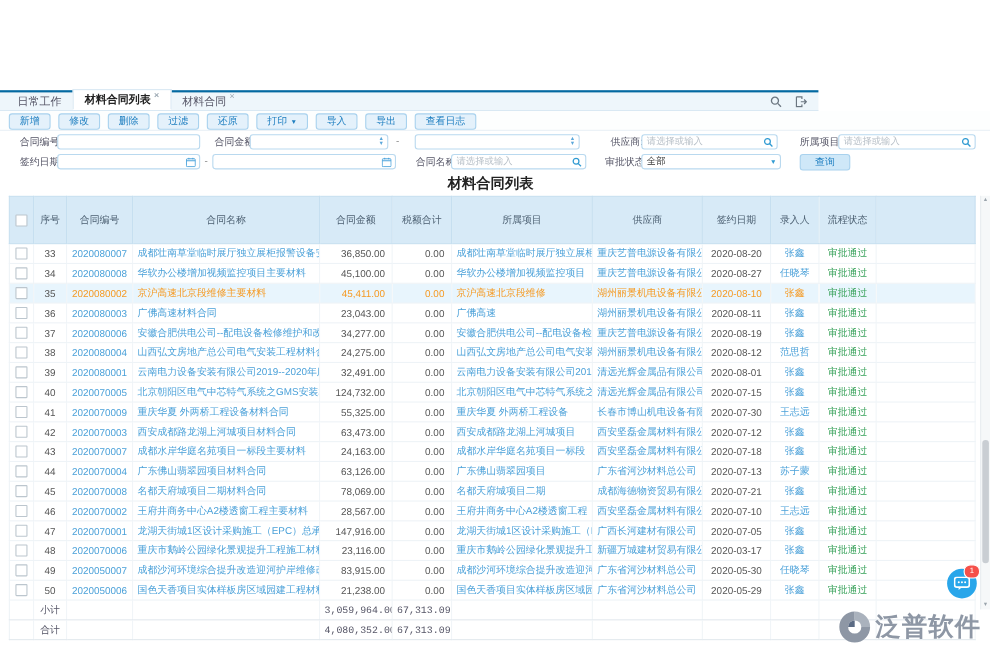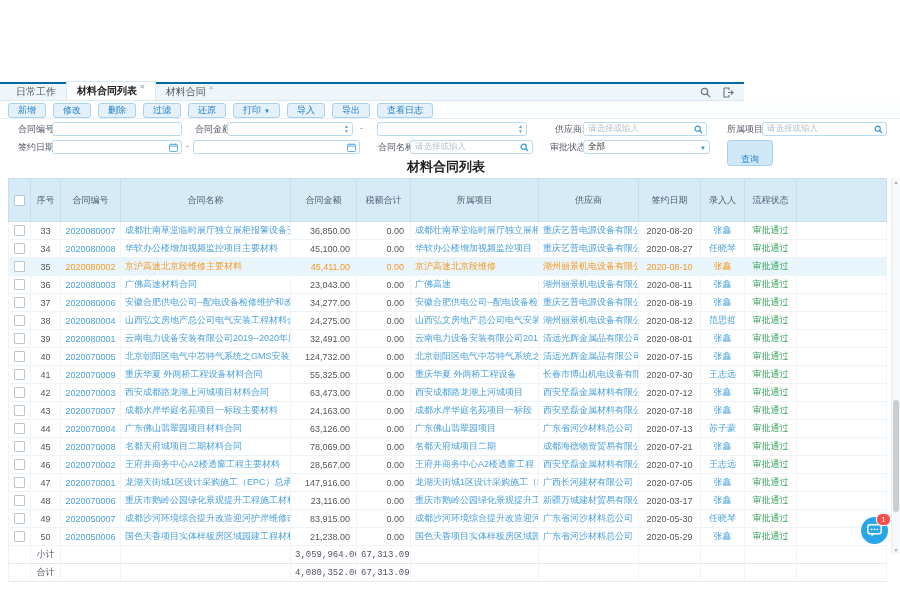--- a/index.html
+++ b/index.html
@@ -24,21 +24,21 @@
   
   .filters{position:absolute;top:119px;left:0;width:900px;height:39px;background:#fff;}
   .flabel{position:absolute;font-size:9px;color:#556;height:14px;line-height:14px;}
   .fi{position:absolute;height:14px;border:1px solid #b9d9ef;border-radius:3px;background:#fff;
     box-sizing:border-box;font-size:8.5px;color:#333;display:flex;align-items:center;padding:0 4px;}
   .fi .ph{color:#b7bfc7;}
   .fi .right-ic{position:absolute;right:3px;top:2px;}
   .dash{position:absolute;font-size:9px;color:#888;}
   .spin{position:absolute;right:3px;top:1px;display:flex;flex-direction:column;line-height:5px;font-size:5px;color:#5aa7da;}
   .searchbtn{position:absolute;background:#cfe8f8;border:1px solid #a9d2ee;color:#1f7fc0;font-size:9px;
-    height:15px;line-height:13px;border-radius:3px;padding:12px;width:46px;text-align:center;cursor:pointer;}
+    height:15px;line-height:13px;border-radius:3px;padding:0;width:46px;text-align:center;cursor:pointer;}
   
   .tbl-title{position:absolute;top:158px;left:0;width:892px;text-align:center;
     font-size:13px;font-weight:bold;color:#222;}
   .tblwrap{position:absolute;top:178px;left:8px;width:878px;}
   table{border-collapse:collapse;table-layout:fixed;width:878px;font-size:9px;}
   th{background:#d7eaf7;color:#4d6173;font-weight:normal;height:18px;padding:12px 3px;
     border:1px solid #c6dff0;white-space:nowrap;overflow:hidden;}
   td{height:18px;padding:0 4px;border-bottom:1px solid #eef3f7;border-right:1px solid #f1f5f8;
     white-space:nowrap;overflow:hidden;color:#555;box-sizing:border-box;}
   td.first{border-left:1px solid #eef3f7;}
@@ -530,13 +530,24 @@
         <path d="M4.5 9.8v2.6l3-2.6z" fill="#fff"></path>
         <circle cx="4.6" cy="5.3" r="0.9" fill="#fff"></circle>
         <circle cx="7.5" cy="5.3" r="0.9" fill="#fff"></circle>
         <circle cx="10.4" cy="5.3" r="0.9" fill="#fff"></circle>
       </svg>
   </span>
   <span class="badge">1</span>
 </div>
 
 <div class="brand">
+  <div class="brand-row">
+    <span>
+      <svg width="30" height="30" viewBox="0 0 30 30">
+        <path d="M15 1 A14 14 0 1 0 29 15 L15 15 Z" fill="#8e97a5"></path>
+        <path d="M15 1 A14 14 0 0 1 29 15 L15 15 Z" fill="#aab2bd"></path>
+        <circle cx="15" cy="15" r="6" fill="#fff"></circle>
+        <path d="M15 9 A6 6 0 0 0 9 15 L15 15 Z" fill="#5b6b84"></path>
+      </svg>
+    </span>
+    <span class="brand-name">泛普软件</span>
+  </div>
 </div>
 
 </body></html>

